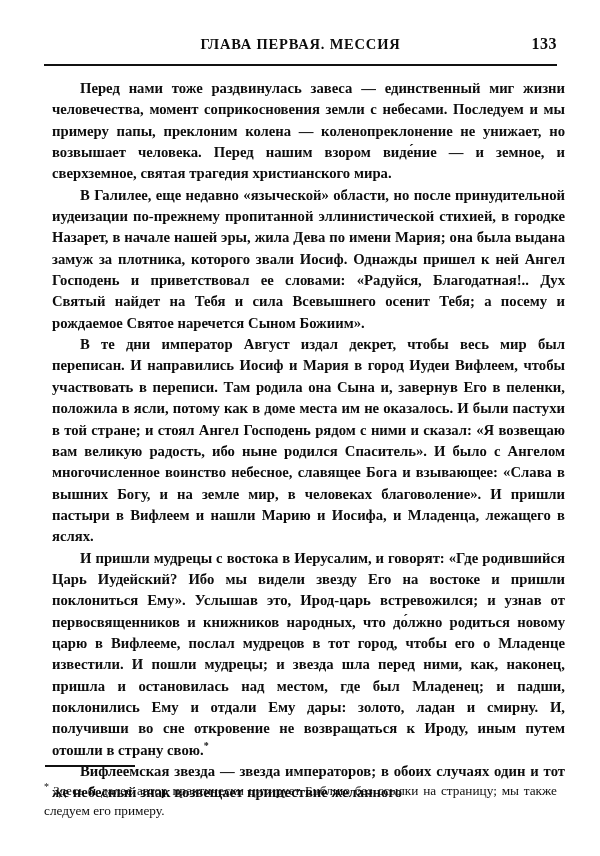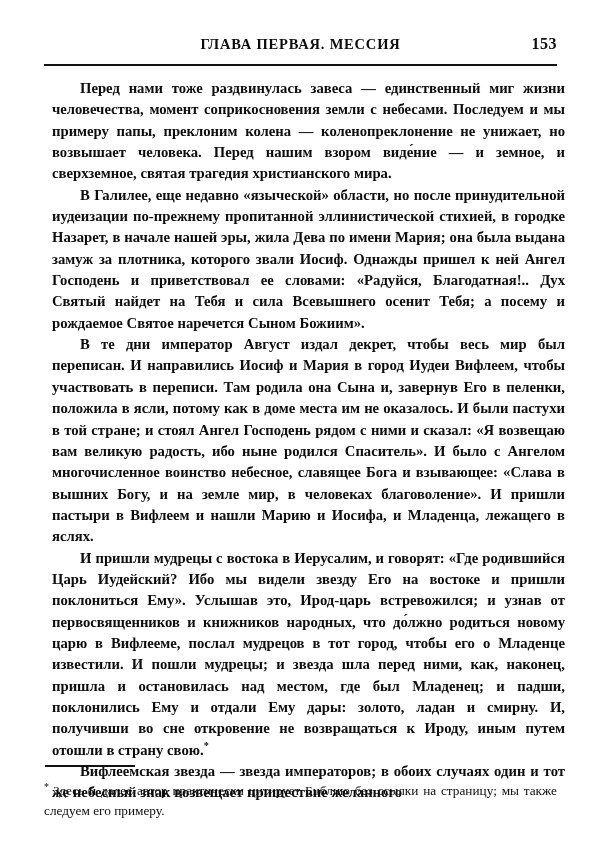--- a/index.html
+++ b/index.html
@@ -116,21 +116,21 @@
     margin-right: 4px;
   }
 </style>
 </head>
 <body>
 
 <div id="page">
 
   <div class="running-head">
     <div class="running-head-title">ГЛАВА ПЕРВАЯ. МЕССИЯ</div>
-    <div class="running-head-folio">153</div>
+    <div class="running-head-folio">133</div>
   </div>
 
   <div class="head-rule"></div>
 
   <div class="textblock">
 
     <p class="para">Перед нами тоже раздвинулась завеса — единственный миг жизни человечества, момент соприкосновения земли с небесами. Последуем и мы примеру папы, преклоним колена — коленопреклонение не унижает, но возвышает человека. Перед нашим взором виде́ние — и земное, и сверхземное, святая трагедия христианского мира.</p>
 
 
     <p class="para">В Галилее, еще недавно «языческой» области, но после принудительной иудеизации по-прежнему пропитанной эллинистической стихией, в городке Назарет, в начале нашей эры, жила Дева по имени Мария; она была выдана замуж за плотника, которого звали Иосиф. Однажды пришел к ней Ангел Господень и приветствовал ее словами: «Радуйся, Благодатная!.. Дух Святый найдет на Тебя и сила Всевышнего осенит Тебя; а посему и рождаемое Святое наречется Сыном Божиим».</p>

